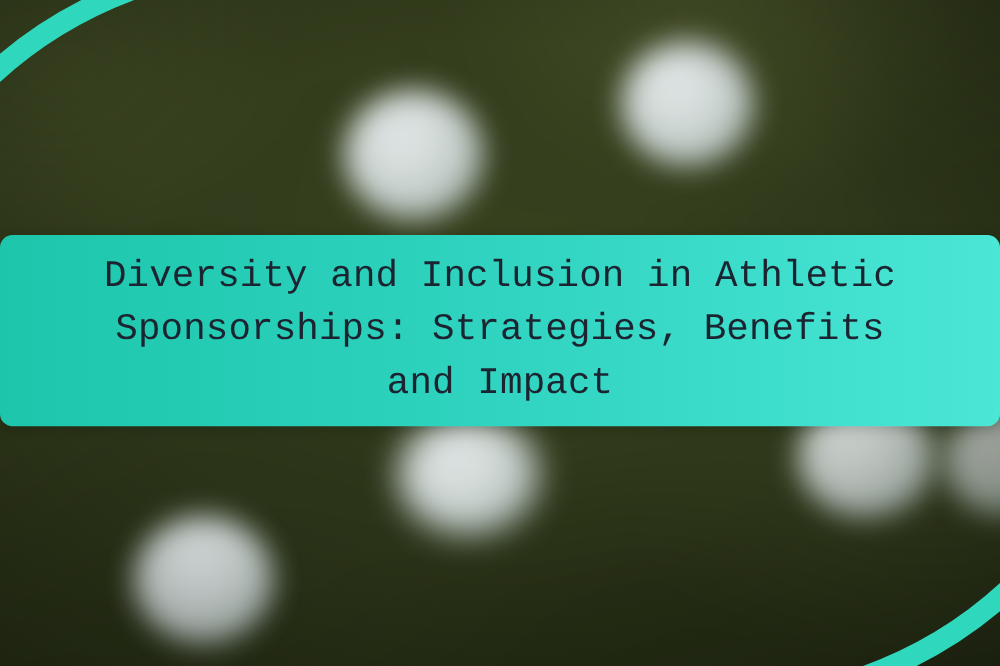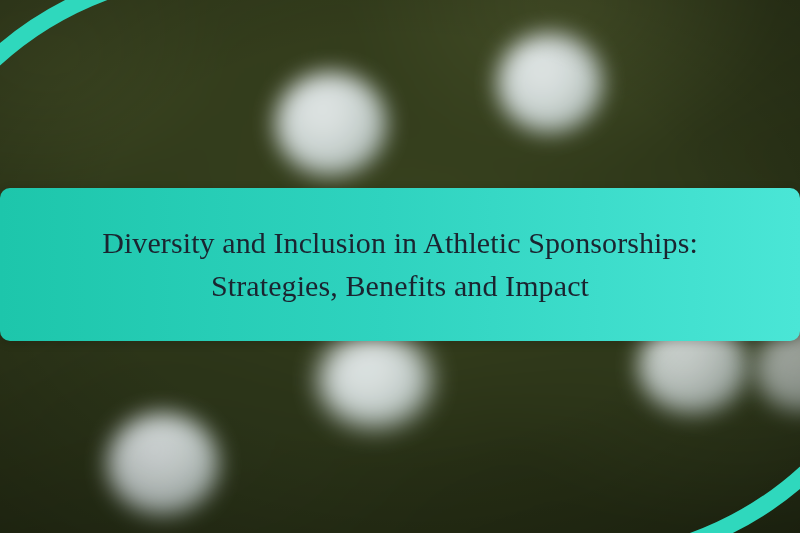--- a/index.html
+++ b/index.html
@@ -5,21 +5,21 @@
   html, body {
     margin: 0;
     padding: 0;
     background: #000;
   }
   #stage {
     position: relative;
     width: 800px;
     height: 533px;
     overflow: hidden;
-    font-family: Liberation Serif, serif;
+    font-family: Liberation Mono, monospace;
     background: #b91c1c;
   }
 
   
   .photo {
     position: absolute;
     inset: 0;
     background-color: #313a1c;
     overflow: hidden;
   }

